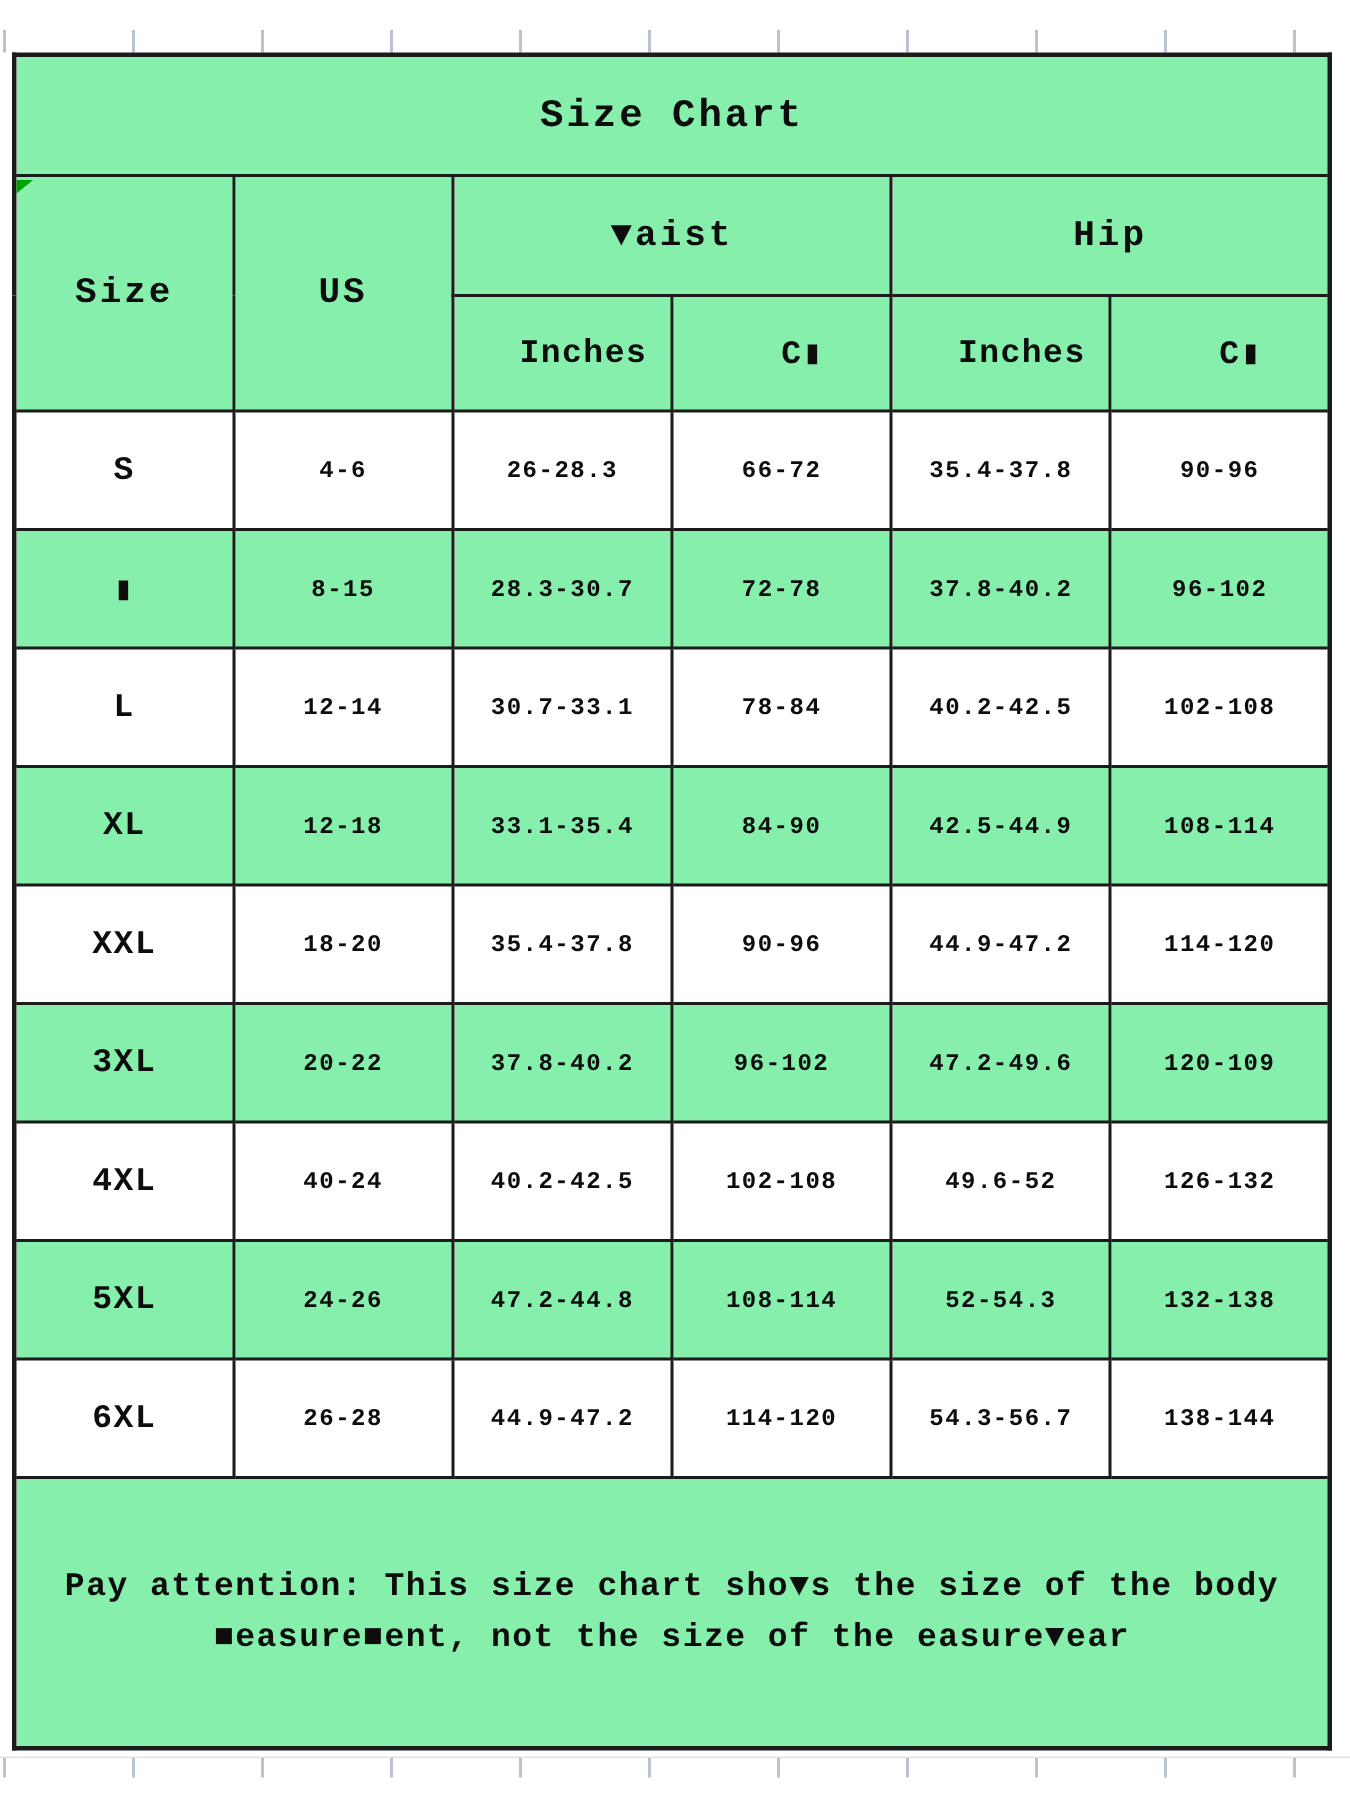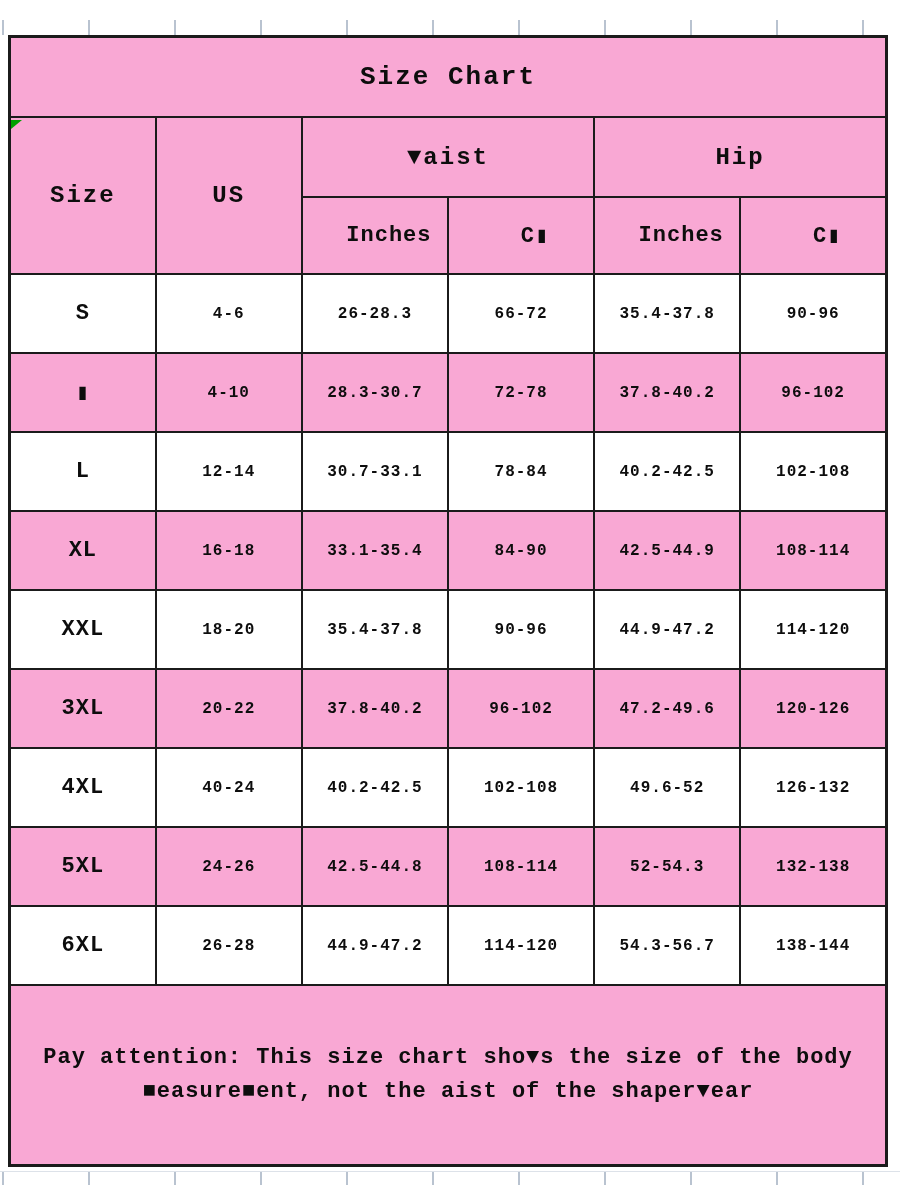--- a/index.html
+++ b/index.html
@@ -20,21 +20,21 @@
   
   table{
     position:absolute;left:8px;top:35px;width:880px;
     border-collapse:collapse;table-layout:fixed;
     border:3px solid #1b1b1b;
   }
   td{
     border:2px solid #1b1b1b;text-align:center;vertical-align:middle;
     padding:0;overflow:hidden;
   }
-  .gray{background:#f9a8d4;}
+  .gray{background:#86efac;}
   .white{background:#ffffff;}
   .title-row td{height:78px;font-size:26px;letter-spacing:2px;}
   .group-row td{height:78px;font-size:24px;letter-spacing:2px;}
   .sub-row td{height:75px;font-size:22px;letter-spacing:1px;padding-left:28px;}
   .data-row td{height:77px;font-size:16px;letter-spacing:1px;}
   .data-row td.size-cell{font-size:22px;}
   .note-row td{height:178px;font-size:22px;letter-spacing:1px;line-height:1.55;}
   .note-row .note-line{white-space:nowrap;}
 
   
@@ -71,83 +71,83 @@
   <tr class="data-row">
     <td class="white size-cell">S</td>
     <td class="white">4-6</td>
     <td class="white">26-28.3</td>
     <td class="white">66-72</td>
     <td class="white">35.4-37.8</td>
     <td class="white">90-96</td>
   </tr>
   <tr class="data-row">
     <td class="gray size-cell">▮</td>
-    <td class="gray">4-10</td>
+    <td class="gray">8-15</td>
     <td class="gray">28.3-30.7</td>
     <td class="gray">72-78</td>
     <td class="gray">37.8-40.2</td>
     <td class="gray">96-102</td>
   </tr>
   <tr class="data-row">
     <td class="white size-cell">L</td>
     <td class="white">12-14</td>
     <td class="white">30.7-33.1</td>
     <td class="white">78-84</td>
     <td class="white">40.2-42.5</td>
     <td class="white">102-108</td>
   </tr>
   <tr class="data-row">
     <td class="gray size-cell">XL</td>
-    <td class="gray">16-18</td>
+    <td class="gray">12-18</td>
     <td class="gray">33.1-35.4</td>
     <td class="gray">84-90</td>
     <td class="gray">42.5-44.9</td>
     <td class="gray">108-114</td>
   </tr>
   <tr class="data-row">
     <td class="white size-cell">XXL</td>
     <td class="white">18-20</td>
     <td class="white">35.4-37.8</td>
     <td class="white">90-96</td>
     <td class="white">44.9-47.2</td>
     <td class="white">114-120</td>
   </tr>
   <tr class="data-row">
     <td class="gray size-cell">3XL</td>
     <td class="gray">20-22</td>
     <td class="gray">37.8-40.2</td>
     <td class="gray">96-102</td>
     <td class="gray">47.2-49.6</td>
-    <td class="gray">120-126</td>
+    <td class="gray">120-109</td>
   </tr>
   <tr class="data-row">
     <td class="white size-cell">4XL</td>
     <td class="white">40-24</td>
     <td class="white">40.2-42.5</td>
     <td class="white">102-108</td>
     <td class="white">49.6-52</td>
     <td class="white">126-132</td>
   </tr>
   <tr class="data-row">
     <td class="gray size-cell">5XL</td>
     <td class="gray">24-26</td>
-    <td class="gray">42.5-44.8</td>
+    <td class="gray">47.2-44.8</td>
     <td class="gray">108-114</td>
     <td class="gray">52-54.3</td>
     <td class="gray">132-138</td>
   </tr>
   <tr class="data-row">
     <td class="white size-cell">6XL</td>
     <td class="white">26-28</td>
     <td class="white">44.9-47.2</td>
     <td class="white">114-120</td>
     <td class="white">54.3-56.7</td>
     <td class="white">138-144</td>
   </tr>
 
   <tr class="note-row">
     <td class="gray" colspan="6">
       <div class="note-line">Pay attention: This size chart sho▼s the size of the body</div>
-      <div class="note-line">■easure■ent, not the aist of the shaper▼ear</div>
+      <div class="note-line">■easure■ent, not the size of the easure▼ear</div>
     </td>
   </tr>
 </tbody>
   </table>
 
 </body></html>

